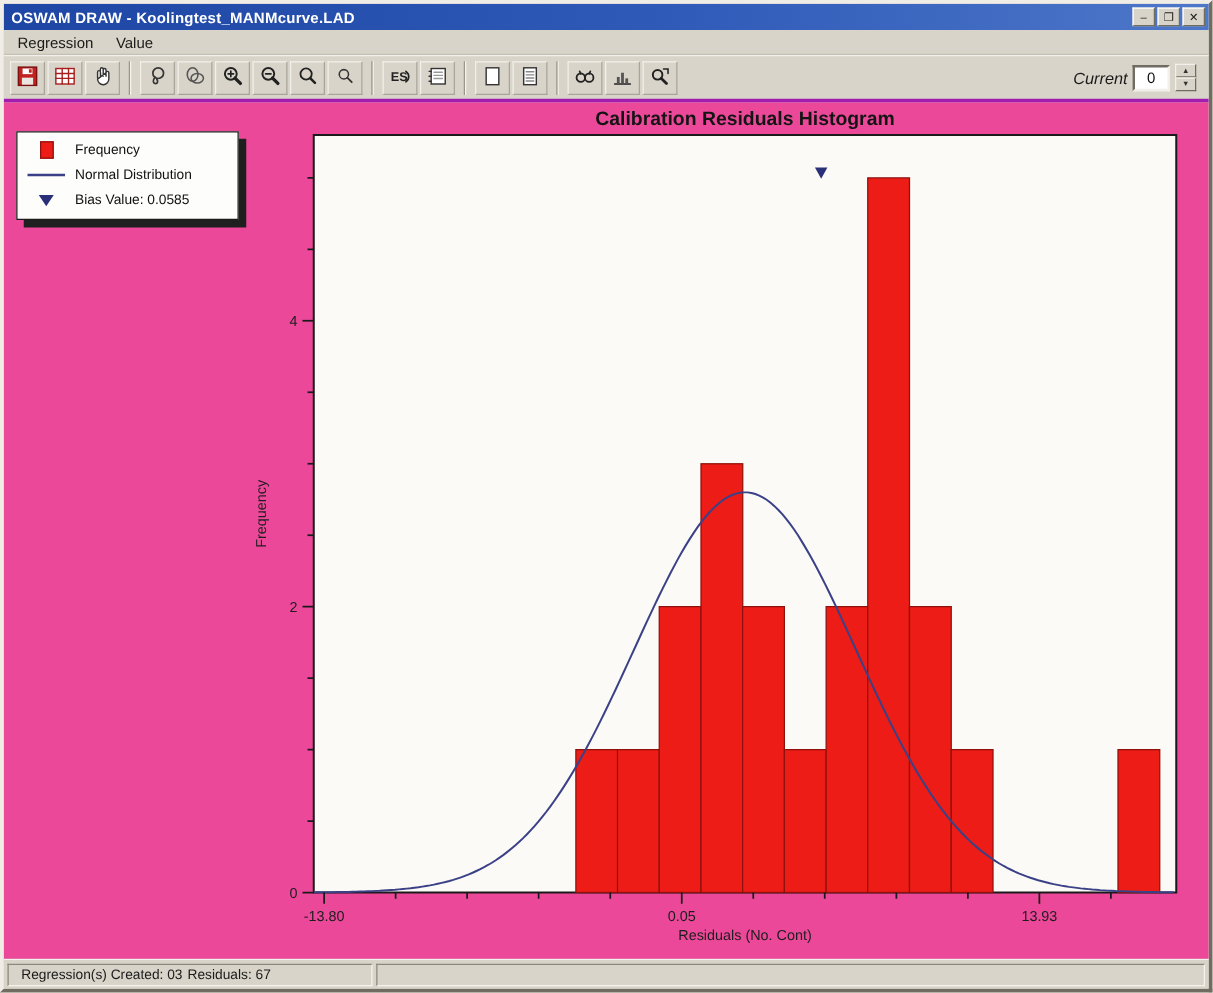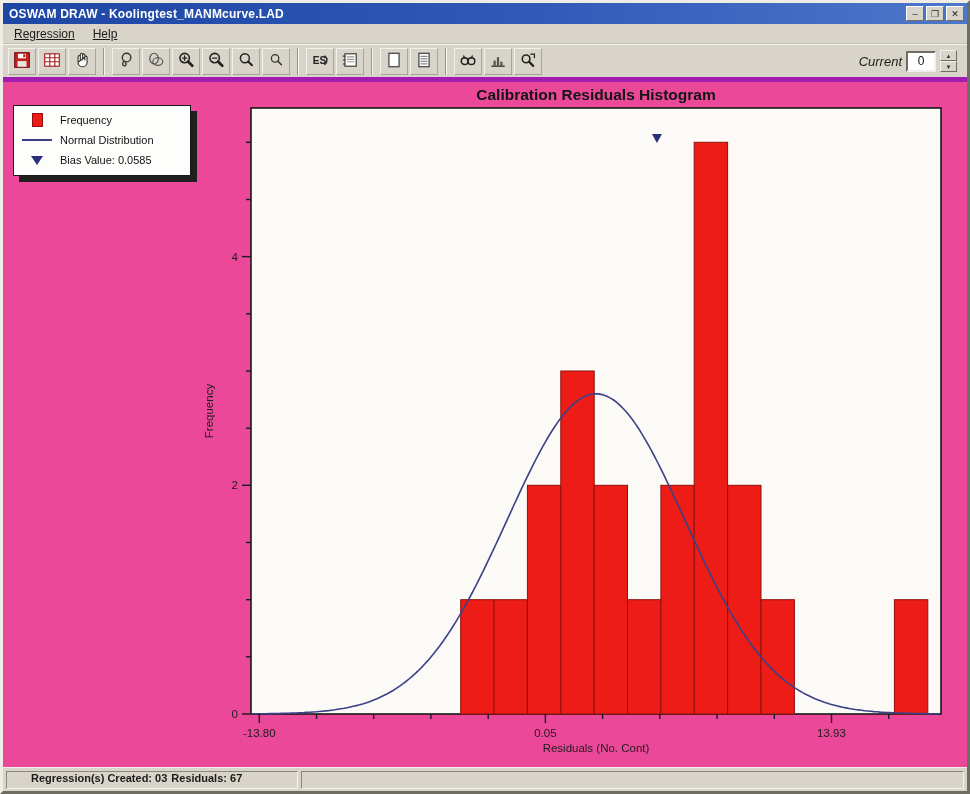--- a/index.html
+++ b/index.html
@@ -35,29 +35,29 @@
     cursor: default; font-family: "Liberation Sans", sans-serif;
   }
 
   
   .menubar {
     height: 20px; flex: 0 0 20px;
     display: flex; align-items: center;
     background: #d8d4c9; padding-left: 2px;
     border-bottom: 1px solid #c4c0b4;
   }
-  .menu-item { font-size: 12px; color: #1a1a1a; padding: 2px 9px; text-decoration: underline; }
+  .menu-item { font-size: 12px; color: #1a1a1a; padding: 2px 9px; }
 
   
   .toolbar {
     height: 38px; flex: 0 0 38px;
     display: flex; align-items: center;
     background: #d8d4c9; padding: 0 4px;
     border-top: 1px solid #f2f0ea;
-    border-bottom: 5px solid #a21caf;
+    border-bottom: 3px solid #a21caf;
   }
   .tb-btn {
     width: 28px; height: 27px; margin: 0 1px;
     background: #d8d4c9;
     border: 1px solid; border-color: #f2f0ea #a9a599 #a9a599 #f2f0ea;
     display: inline-flex; align-items: center; justify-content: center;
     padding: 0; cursor: default;
   }
   .tb-btn svg { width: 18px; height: 18px; }
   .tb-sep {
@@ -105,22 +105,22 @@
   
   .statusbar {
     height: 24px; flex: 0 0 24px;
     background: #d8d4c9;
     border-top: 1px solid #f2f0ea;
     display: flex; align-items: center; gap: 3px; padding: 2px 3px;
   }
   .sb-panel {
     height: 18px;
     border: 1px solid; border-color: #8a877b #f5f3ed #f5f3ed #8a877b;
-    display: flex; align-items: flex-start; padding: 0 24px;
-    font-size: 11px; color: #1a1a1a; white-space: nowrap; font-weight: bold;
+    display: flex; align-items: center; padding: 0 10px;
+    font-size: 11px; color: #1a1a1a; white-space: nowrap;
   }
   .sb-left { width: 292px; flex: 0 0 292px; }
   .sb-gap { margin-left: 4px; }
   .sb-fill { flex: 1 1 auto; }
 </style>
 </head>
 <body>
 
 <div class="window">
 
@@ -128,21 +128,21 @@
     <span class="title-text">OSWAM DRAW - Koolingtest_MANMcurve.LAD</span>
     <span class="win-btns">
       <button class="wbtn">–</button>
       <button class="wbtn">❐</button>
       <button class="wbtn">✕</button>
     </span>
   </div>
 
   <div class="menubar">
     <span class="menu-item">Regression</span>
-    <span class="menu-item">Help</span>
+    <span class="menu-item">Value</span>
   </div>
 
   <div class="toolbar" id="toolbar">
     <button class="tb-btn">
         <span><svg viewBox="0 0 16 16" fill="none" stroke-linecap="round">
             <rect x="1.5" y="1.5" width="13" height="13" fill="#c32222" stroke="#7a1010"></rect>
             <rect x="4.5" y="2.5" width="7" height="4" fill="#fff"></rect>
             <rect x="9" y="3" width="2" height="2.5" fill="#c32222"></rect>
             <rect x="4" y="9" width="8" height="5" fill="#e9e7e0"></rect>
           </svg></span>

